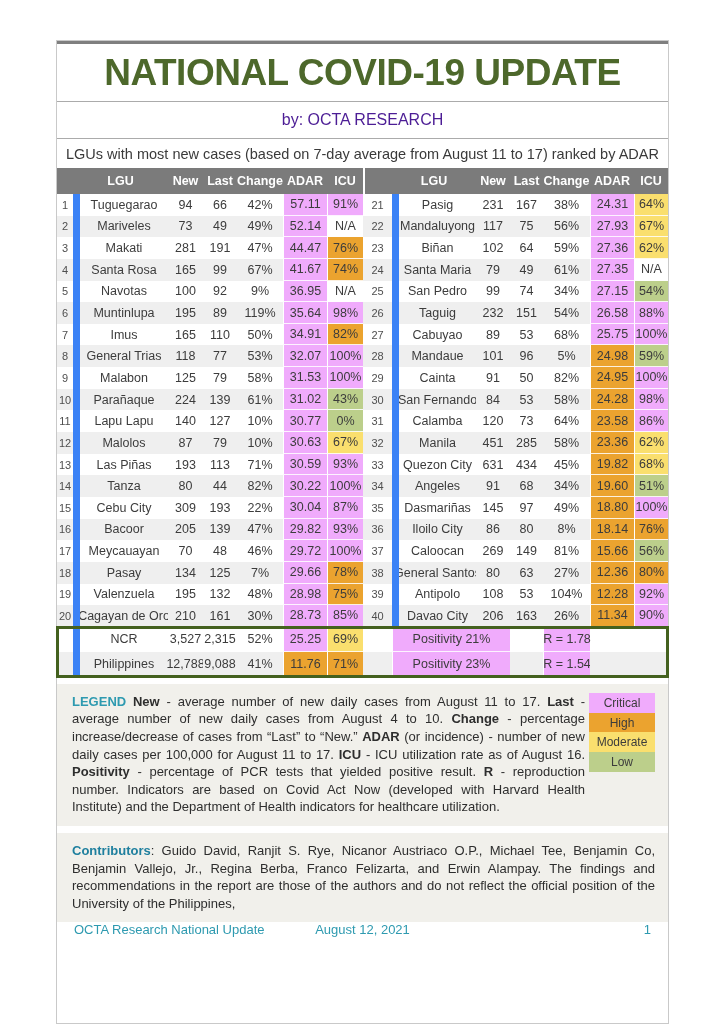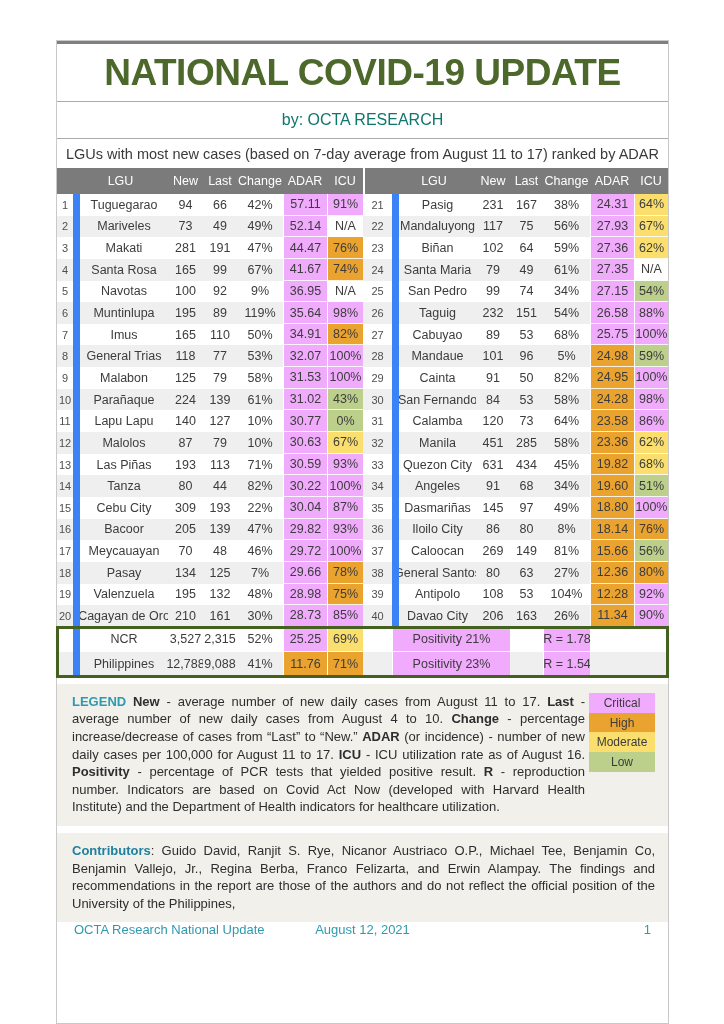--- a/index.html
+++ b/index.html
@@ -7,25 +7,25 @@
   .page{position:absolute;left:56px;top:40px;width:613px;height:984px;border:1px solid #C9C9C9;box-sizing:border-box;background:#fff}
   
   .hdr{display:flex;align-items:center;height:63px;padding:0 15px}
   .hdr-left{flex:1;color:#2E9AB0;font-size:13px}
   .brandbox{display:flex;align-items:center;gap:7px}
   .brand{color:#A03BD6;font-size:26px;letter-spacing:.2px}
   .hdr-right{flex:1;text-align:right;color:#2E9AB0;font-size:13px}
   .hr-thick{height:3px;background:#7F7F7F}
   .hr-thin{height:1px;background:#ABABAB}
   .title{margin:8px 6px 7px;text-align:center;font-size:37px;font-weight:bold;color:#4D682B;letter-spacing:-.5px}
-  .byline{text-align:center;color:#0f766e;font-size:16px;margin:9px 0}
+  .byline{text-align:center;color:#4c1d95;font-size:16px;margin:9px 0}
   .subtitle{text-align:center;color:#3A3A3A;font-size:14.5px;margin:7px 0 6px}
   
   .tgrid{display:grid;grid-template-columns:16px 95px 35px 34px 46px 44px 36px 29px 84px 34px 33px 47px 44px 34px}
-  .hcell{height:26px;background:#7B7B7B;color:#fff;font-weight:normal;font-size:12.5px;display:flex;align-items:center;justify-content:center;box-sizing:border-box}
+  .hcell{height:26px;background:#7B7B7B;color:#fff;font-weight:bold;font-size:12.5px;display:flex;align-items:center;justify-content:center;box-sizing:border-box}
   .hcell.sep{border-left:2px solid #fff}
   .cell{height:21.65px;display:flex;align-items:center;justify-content:center;font-size:12.5px;color:#3C3C3C;box-sizing:border-box;white-space:nowrap;overflow:hidden}
   .alt{background:#EFEFEF}
   .rank{font-size:11px;color:#4F4F4F}
   .glinee{border-left:7px solid #3b82f6}
   .val{border-left:1.5px solid #fff;border-bottom:1px solid rgba(255,255,255,.85)}
   .critical{background:#f0abfc}
   .high{background:#EBA32F}
   .moderate{background:#FADF6E}
   .low{background:#BCCF8B}

